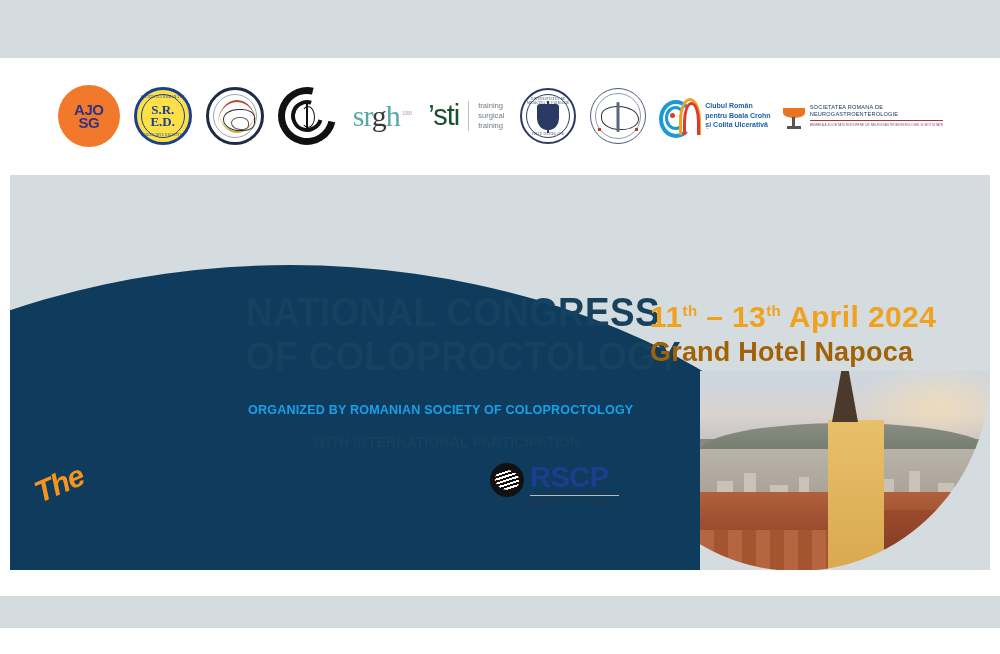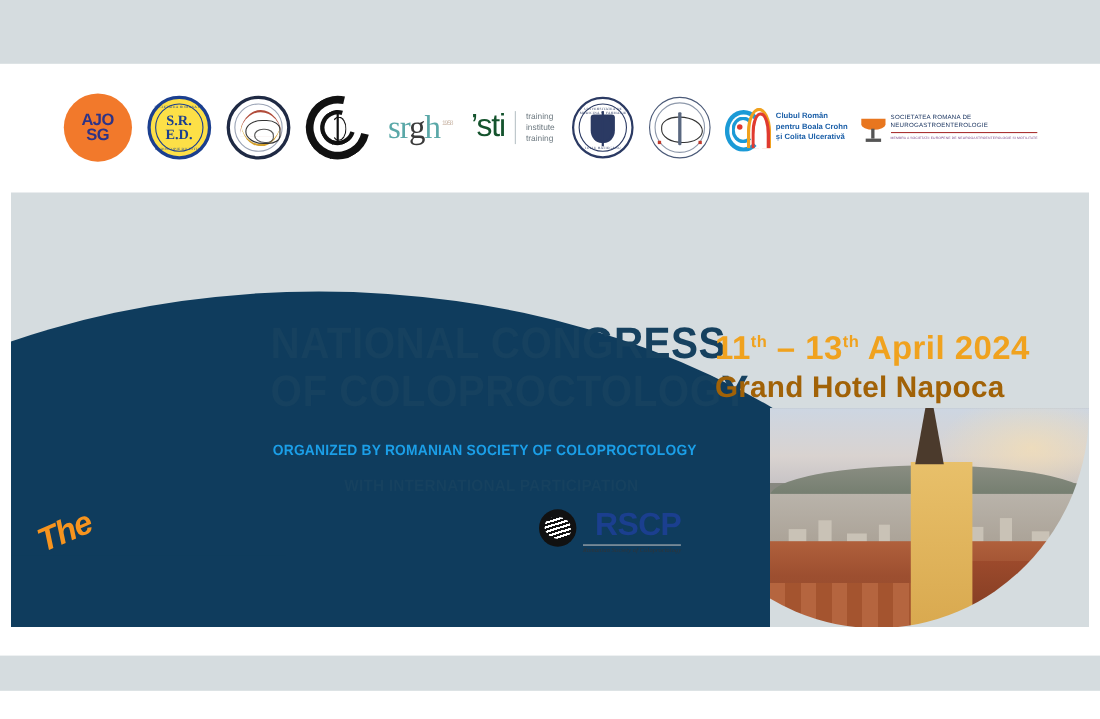--- a/index.html
+++ b/index.html
@@ -226,21 +226,21 @@
     transform:scaleX(.93);transform-origin:left center;white-space:nowrap;
   }
 
   
   .rscp{position:absolute;left:480px;top:288px;display:flex;align-items:flex-start;gap:6px;}
   .rscp-mark{width:34px;height:34px;border-radius:50%;background:#111;position:relative;
     overflow:hidden;flex:0 0 auto;}
   .rscp-mark::before{content:"";position:absolute;left:5px;top:7px;width:24px;height:20px;
     background:repeating-linear-gradient(-18deg,#fff 0 2px,#111 2px 4px);
     border-radius:46% 54% 40% 60%;}
-  .rscp-txt{display:block;text-align:right;}
+  .rscp-txt{display:block;}
   .rscp-word{font-family:"Liberation Sans",sans-serif;font-weight:bold;font-size:29px;
     line-height:29px;color:#1b3f8f;letter-spacing:-.5px;}
   .rscp-sub{font-family:"Liberation Serif",serif;font-style:italic;font-size:5.6px;
     color:#333;letter-spacing:.2px;margin-top:3px;border-top:1px solid #bbb;padding-top:2px;}
 
   
   .datebk{position:absolute;left:640px;top:118px;}
   .dl1{font-family:"Liberation Sans",sans-serif;font-weight:bold;font-size:30px;
     line-height:36px;color:#f0a21e;letter-spacing:.4px;white-space:nowrap;}
   .dl1 sup{font-size:15px;}
@@ -301,21 +301,21 @@
 
       <div class="logo lg-srgh">
         <div class="srgh-word">sr<span class="g">g</span>h<span class="srgh-year">1958</span></div>
       </div>
 
       <div class="logo lg-sti">
         <div class="sti-word">’sti</div>
         <div class="sti-div"></div>
         <div class="sti-lines">
           <div>training</div>
-          <div>institute</div>
+          <div>surgical</div>
           <div>training</div>
         </div>
       </div>
 
       <div class="logo">
         <div class="lg-umf">
           <div class="r2"></div>
           <div class="tt" style="top:7px">UNIVERSITATEA DE MEDICINA SI FARMACIE</div>
           <div class="shield"></div>
           <div class="rod"></div>

